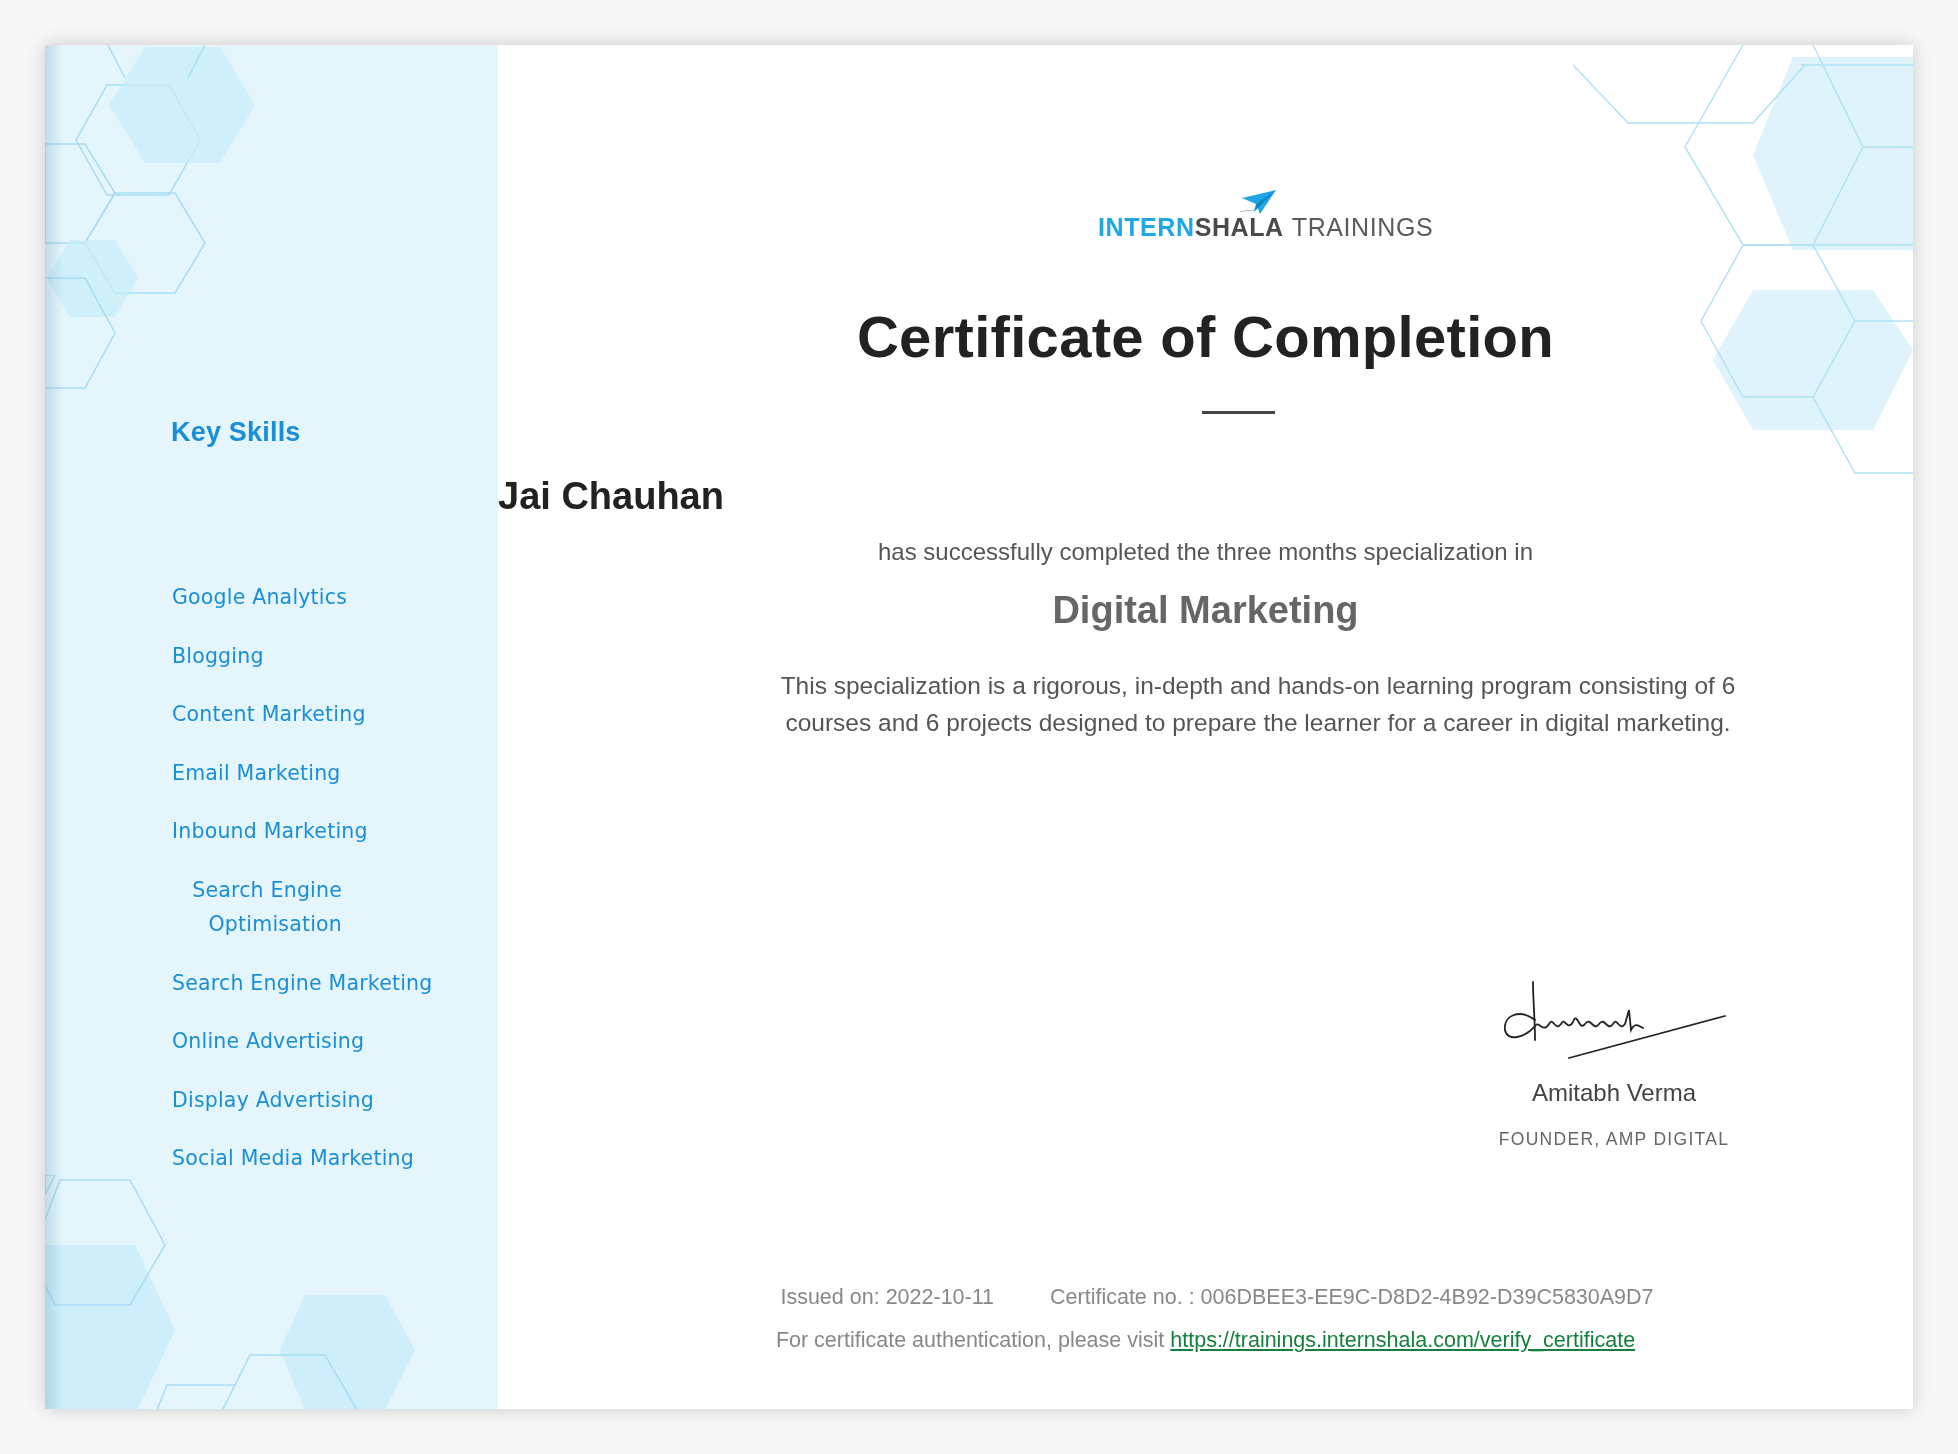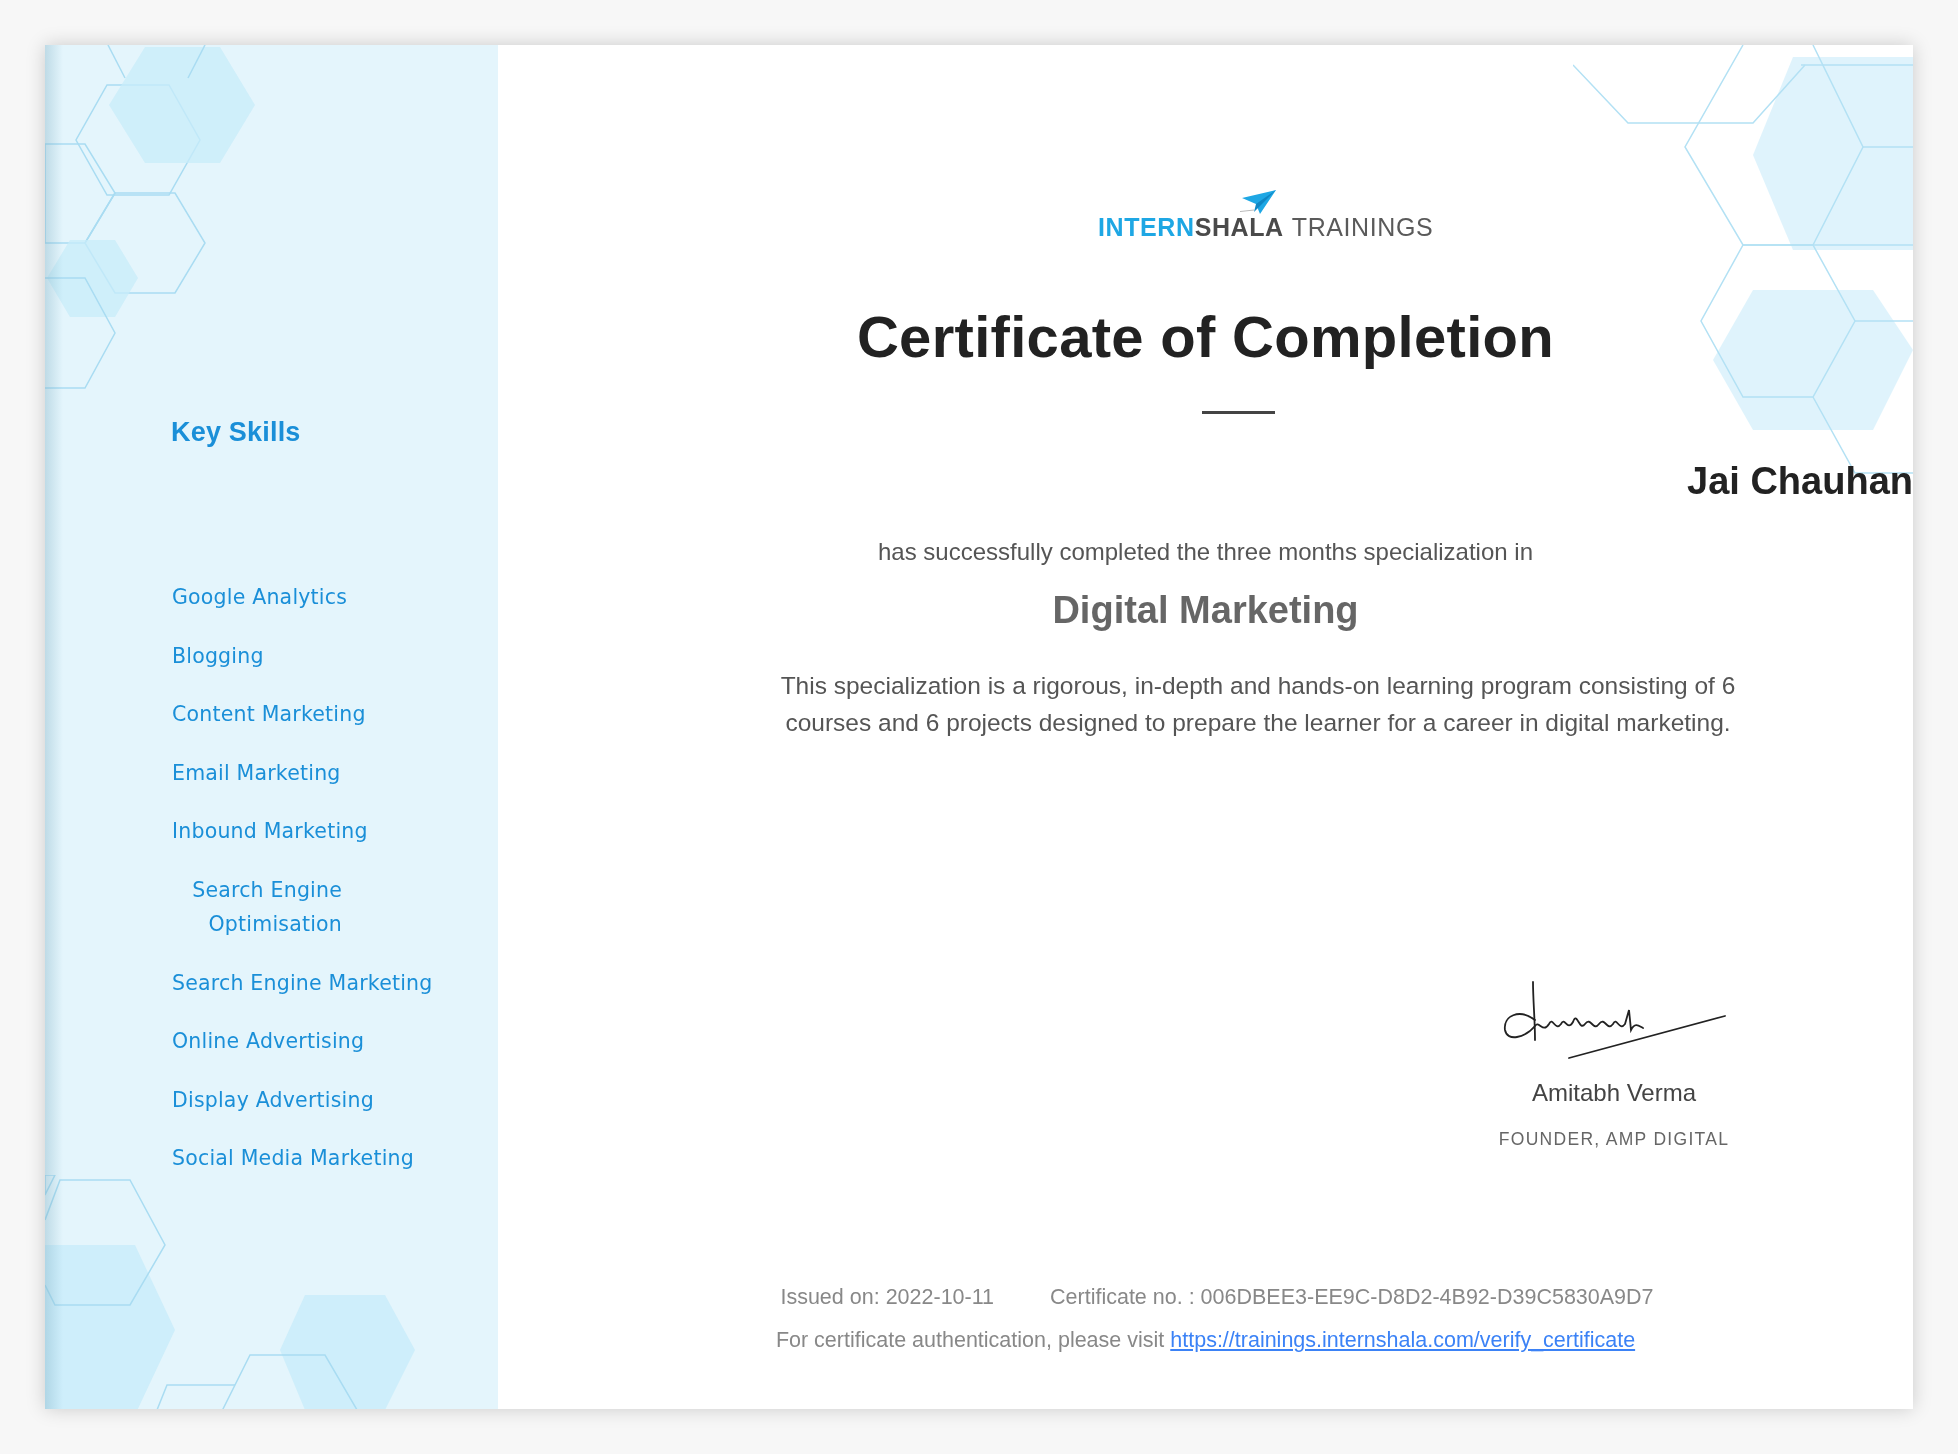--- a/index.html
+++ b/index.html
@@ -41,21 +41,21 @@
   .logo .trainings { color:#5a5a5a; margin-left:8px; }
   .plane { position:absolute; left:742px; top:143px; }
   .title {
     position:absolute; left:0; right:0; top:258px; text-align:center;
     font-size:58px; font-weight:bold; color:#222222; letter-spacing:0.3px;
   }
   .divider {
     position:absolute; left:704px; top:366px; width:73px; height:3px; background:#444444;
   }
   .recipient {
-    position:absolute; left:0; right:0; top:415px; text-align:right;
+    position:absolute; left:0; right:0; top:430px; text-align:left;
     font-size:38px; font-weight:bold; color:#222222;
   }
   .statement {
     position:absolute; left:0; right:0; top:493px; text-align:center;
     font-size:24px; color:#555555;
   }
   .program {
     position:absolute; left:0; right:0; top:544px; text-align:center;
     font-size:38px; font-weight:bold; color:#666666;
   }
@@ -66,21 +66,21 @@
   .signer { position:absolute; text-align:center; }
   .signer .sig { display:block; margin:0 auto; }
   .signer .name { font-size:24px; color:#444444; margin-top:14px; }
   .signer .role { font-size:17.5px; color:#666666; letter-spacing:1.3px; margin-top:22px; }
   .signer-1 { left:220px; top:935px; width:400px; }
   .signer-2 { left:906px; top:935px; width:420px; }
   .footer { position:absolute; left:0; right:0; text-align:center; font-size:21.5px; color:#888888; }
   .footer-1 { top:1240px; left:0;padding-left:23px; }
   .footer-1 .gap { display:inline-block; width:56px; }
   .footer-2 { top:1283px; }
-  .footer a { color:#3b82f6; text-decoration:underline; }
+  .footer a { color:#15803d; text-decoration:underline; }
 </style>
 </head>
 <body>
 
 <div class="card">
 
   <div class="sidebar">
     <svg class="deco" width="453" height="420" viewBox="0 0 453 420">
       <g fill="none" stroke="#a9dcf2" stroke-width="1.5">
         <polygon points="62,40 124,40 155,95 124,150 62,150 31,95" fill="rgba(190,232,248,0.0)"></polygon>

